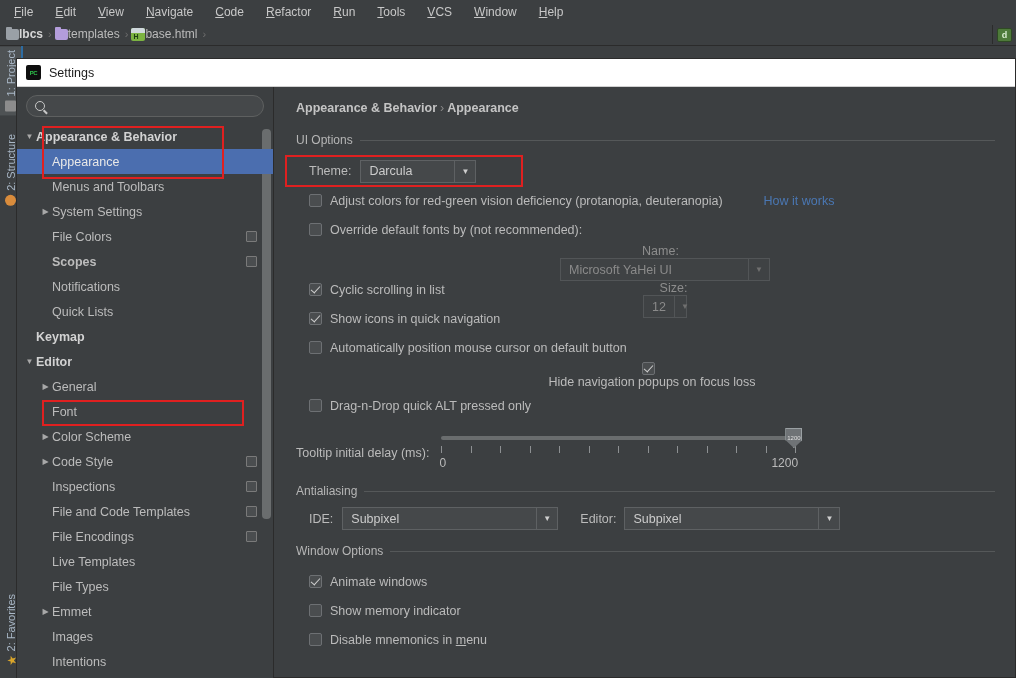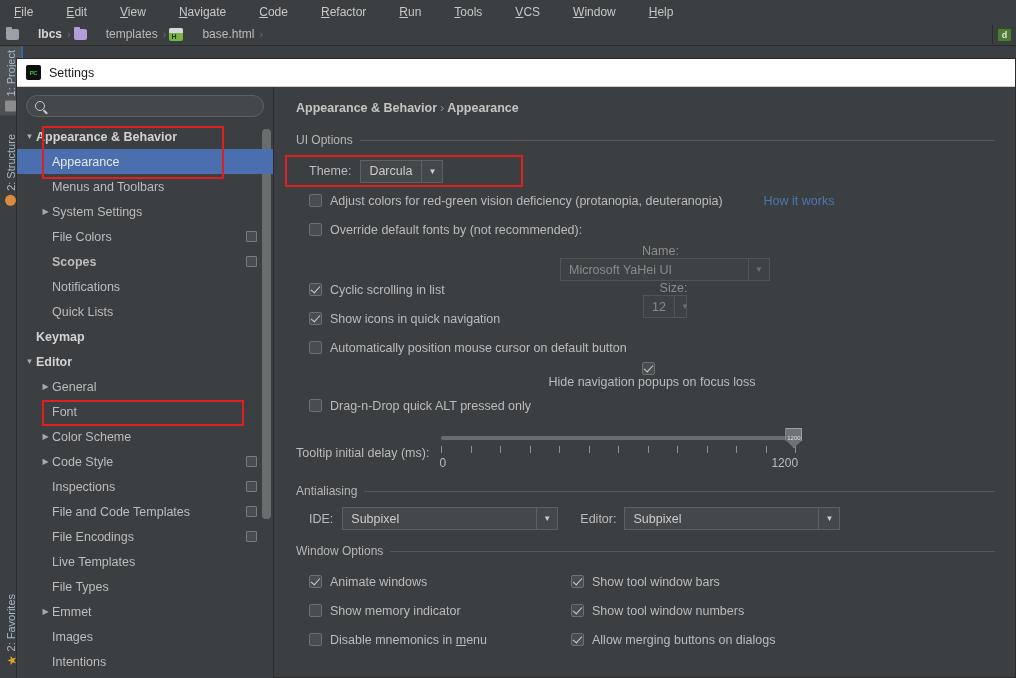--- a/index.html
+++ b/index.html
@@ -10,34 +10,34 @@
     font-size: 12px;
     color: #bbbbbb;
     overflow: hidden;
   }
   #root { position: relative; width: 1016px; height: 678px; }
 
   
   .menubar {
     position: absolute; top: 0; left: 0; width: 960px; height: 23px;
     background: #3c3f41;
-    display: flex; align-items: center; padding-left: 6px; gap: 17px;
+    display: flex; align-items: center; padding-left: 6px; gap: 6px;
   }
   .menu-item {
     padding: 2px 8px; font-size: 12px; color: #c8c8c8; white-space: nowrap;
   }
   .menu-item:first-letter { text-decoration: underline; }
 
   
   .navbar {
     position: absolute; top: 23px; left: 0; width: 1016px; height: 23px;
     background: #3c3f41; border-bottom: 1px solid #2b2b2b;
     display: flex; align-items: center; padding-left: 6px;
   }
-  .crumb { display: flex; align-items: center; gap: 19px; padding-right: 4px; }
+  .crumb { display: flex; align-items: center; gap: 0; padding-right: 4px; }
   .crumb-sep { color: #6e6e6e; font-size: 11px; padding: 0 3px 0 1px; }
   .crumb-label { font-size: 12px; color: #bbbbbb; white-space: nowrap; }
   .crumb-label.bold { font-weight: bold; color: #d6d6d6; }
   .ic-folder-gray, .ic-folder-purple {
     width: 13px; height: 11px; border-radius: 1px 2px 2px 2px; position: relative;
     display: inline-block;
   }
   .ic-folder-gray { background: #9aa0a6; }
   .ic-folder-purple { background: #b39ddb; }
   .ic-folder-gray:before, .ic-folder-purple:before {
@@ -427,21 +427,21 @@
         </div>
 
         <div class="group">
           <div class="group-head">
             <span class="group-title">UI Options</span>
             <span class="group-line"></span>
           </div>
 
           <div class="row row-indent" style="height:30px;">
             <span class="lbl" style="margin-right:9px;">Theme:</span>
-            <div class="combo" style="width:83px;">
+            <div class="combo" style="width:116px;">
               <span class="val">Darcula</span>
               <span class="arrowbox">▼</span>
             </div>
           </div>
 
           <div class="row row-indent" style="height:29px;">
             <span class="cb" id="cb-vision"></span>
             <span class="lbl">Adjust colors for red-green vision deficiency (protanopia, deuteranopia)</span>
             <span class="link">How it works</span>
           </div>
@@ -545,34 +545,20 @@
                 </div>
                 <div class="row" style="height: 29px;">
                   <span class="cb"></span>
                   <span class="lbl">Show memory indicator</span>
                 </div>
                 <div class="row" style="height: 29px;">
                   <span class="cb"></span>
                   <span class="lbl">Disable mnemonics in <u>m</u>enu</span>
                 </div>
               </div>
-            <div class="win-col right" id="win-right">
-                <div class="row" style="height: 29px;">
-                  <span class="cb checked"></span>
-                  <span class="lbl">Show tool window bars</span>
-                </div>
-                <div class="row" style="height: 29px;">
-                  <span class="cb checked"></span>
-                  <span class="lbl">Show tool window numbers</span>
-                </div>
-                <div class="row" style="height: 29px;">
-                  <span class="cb checked"></span>
-                  <span class="lbl">Allow merging buttons on dialogs</span>
-                </div>
-              </div>
           </div>
         </div>
 
       </div>
     </div>
   </div>
 
   <div class="redbox" style="left:42px;  top:126px; width:182px; height:53px;"></div>
   <div class="redbox" style="left:42px;  top:400px; width:202px; height:26px;"></div>
   <div class="redbox" style="left:285px; top:155px; width:238px; height:32px;"></div>

